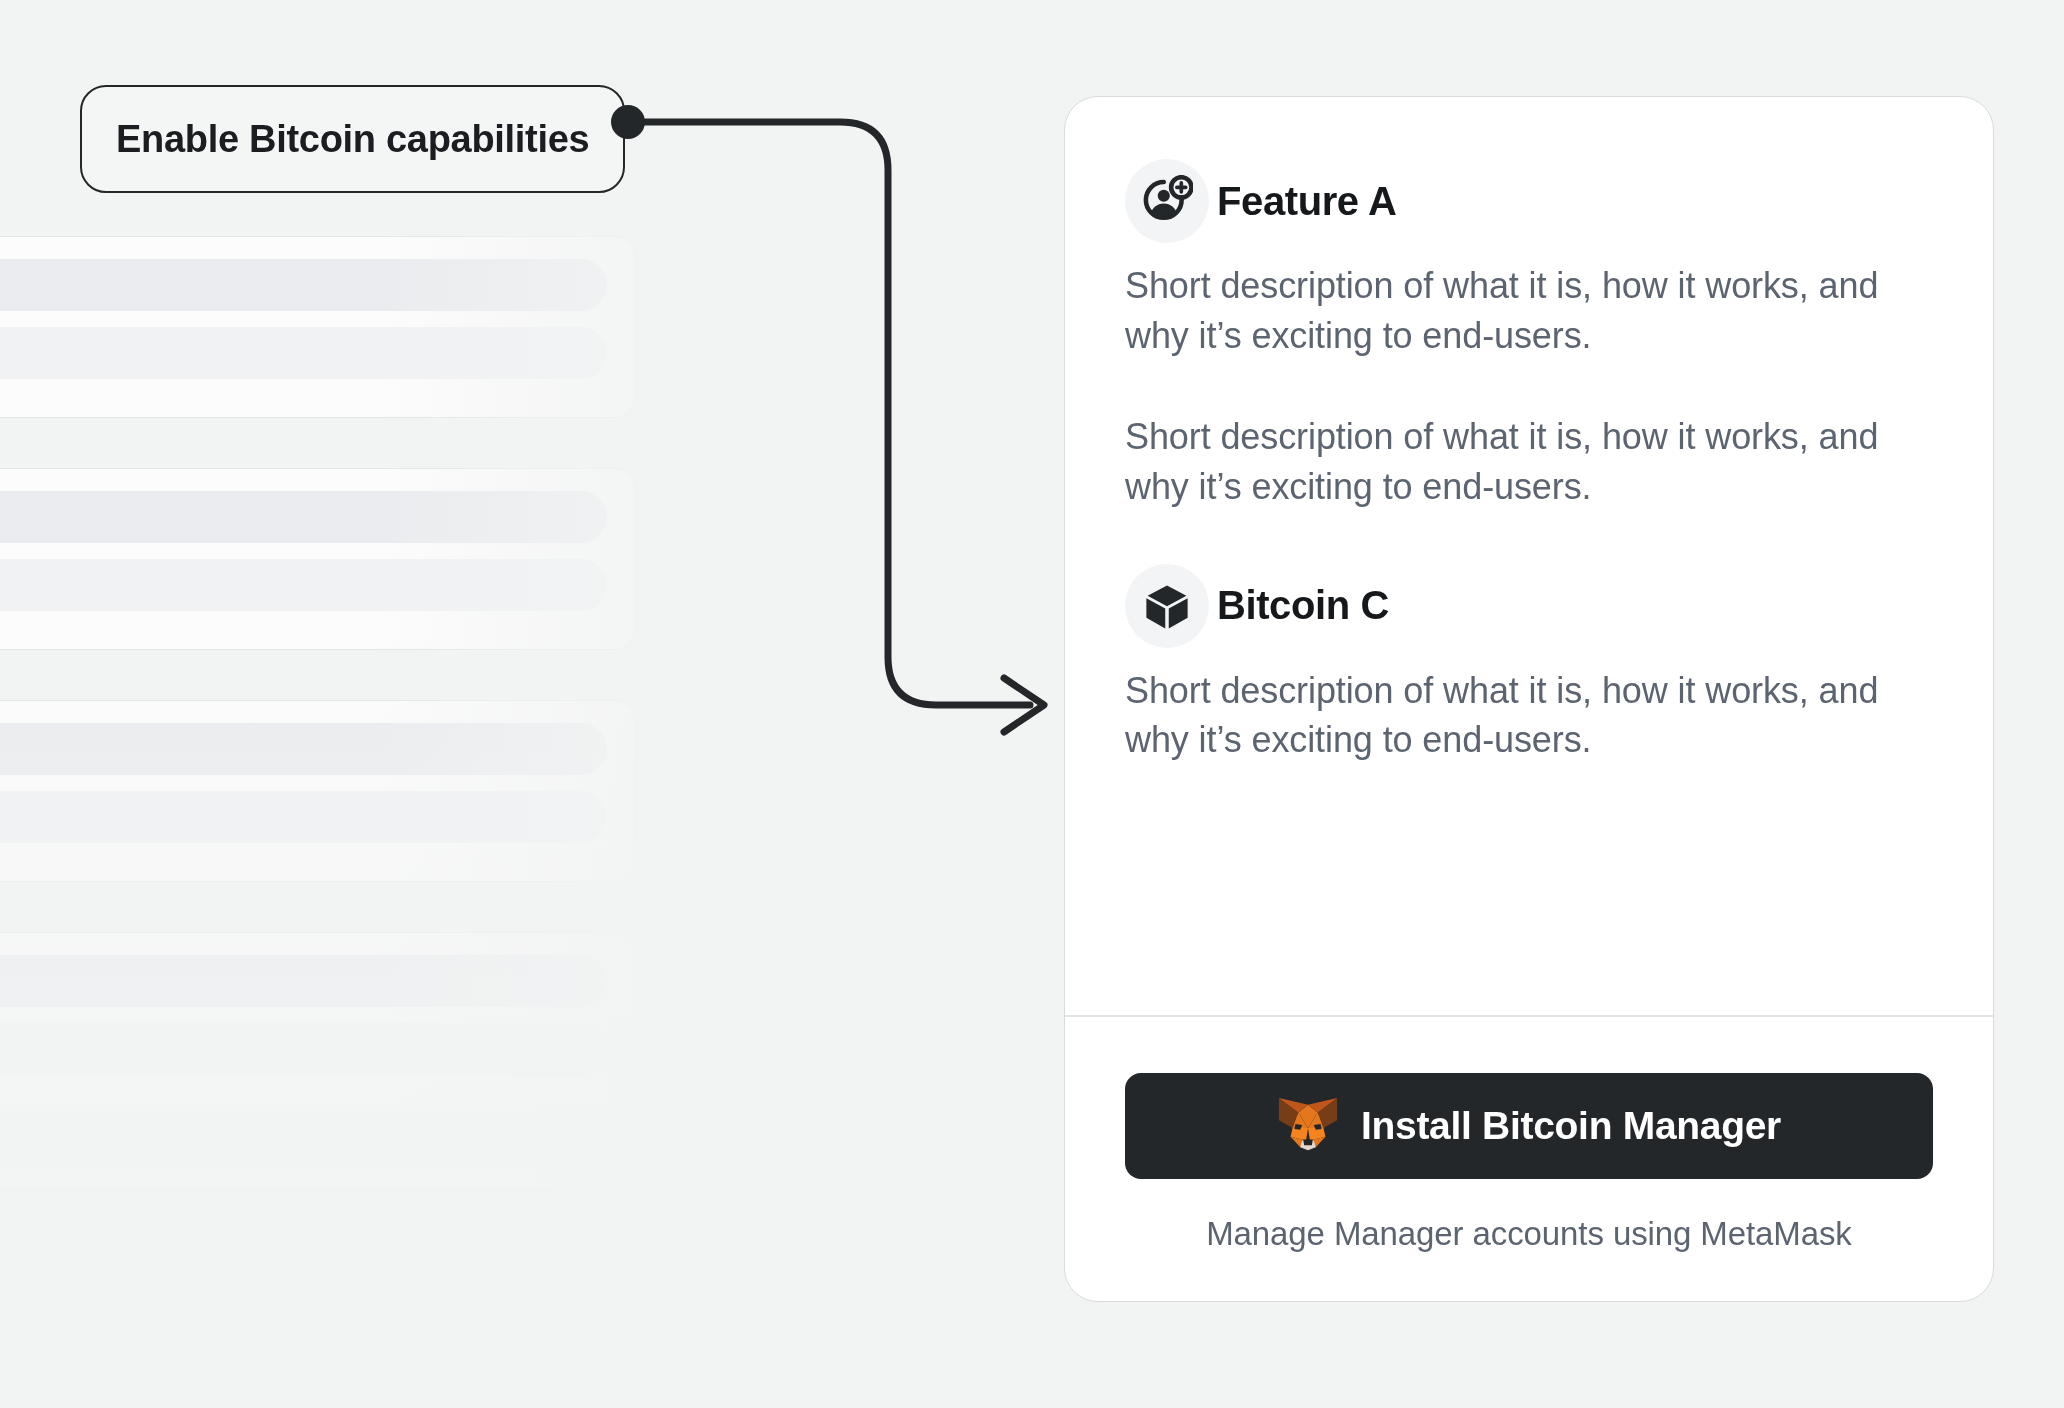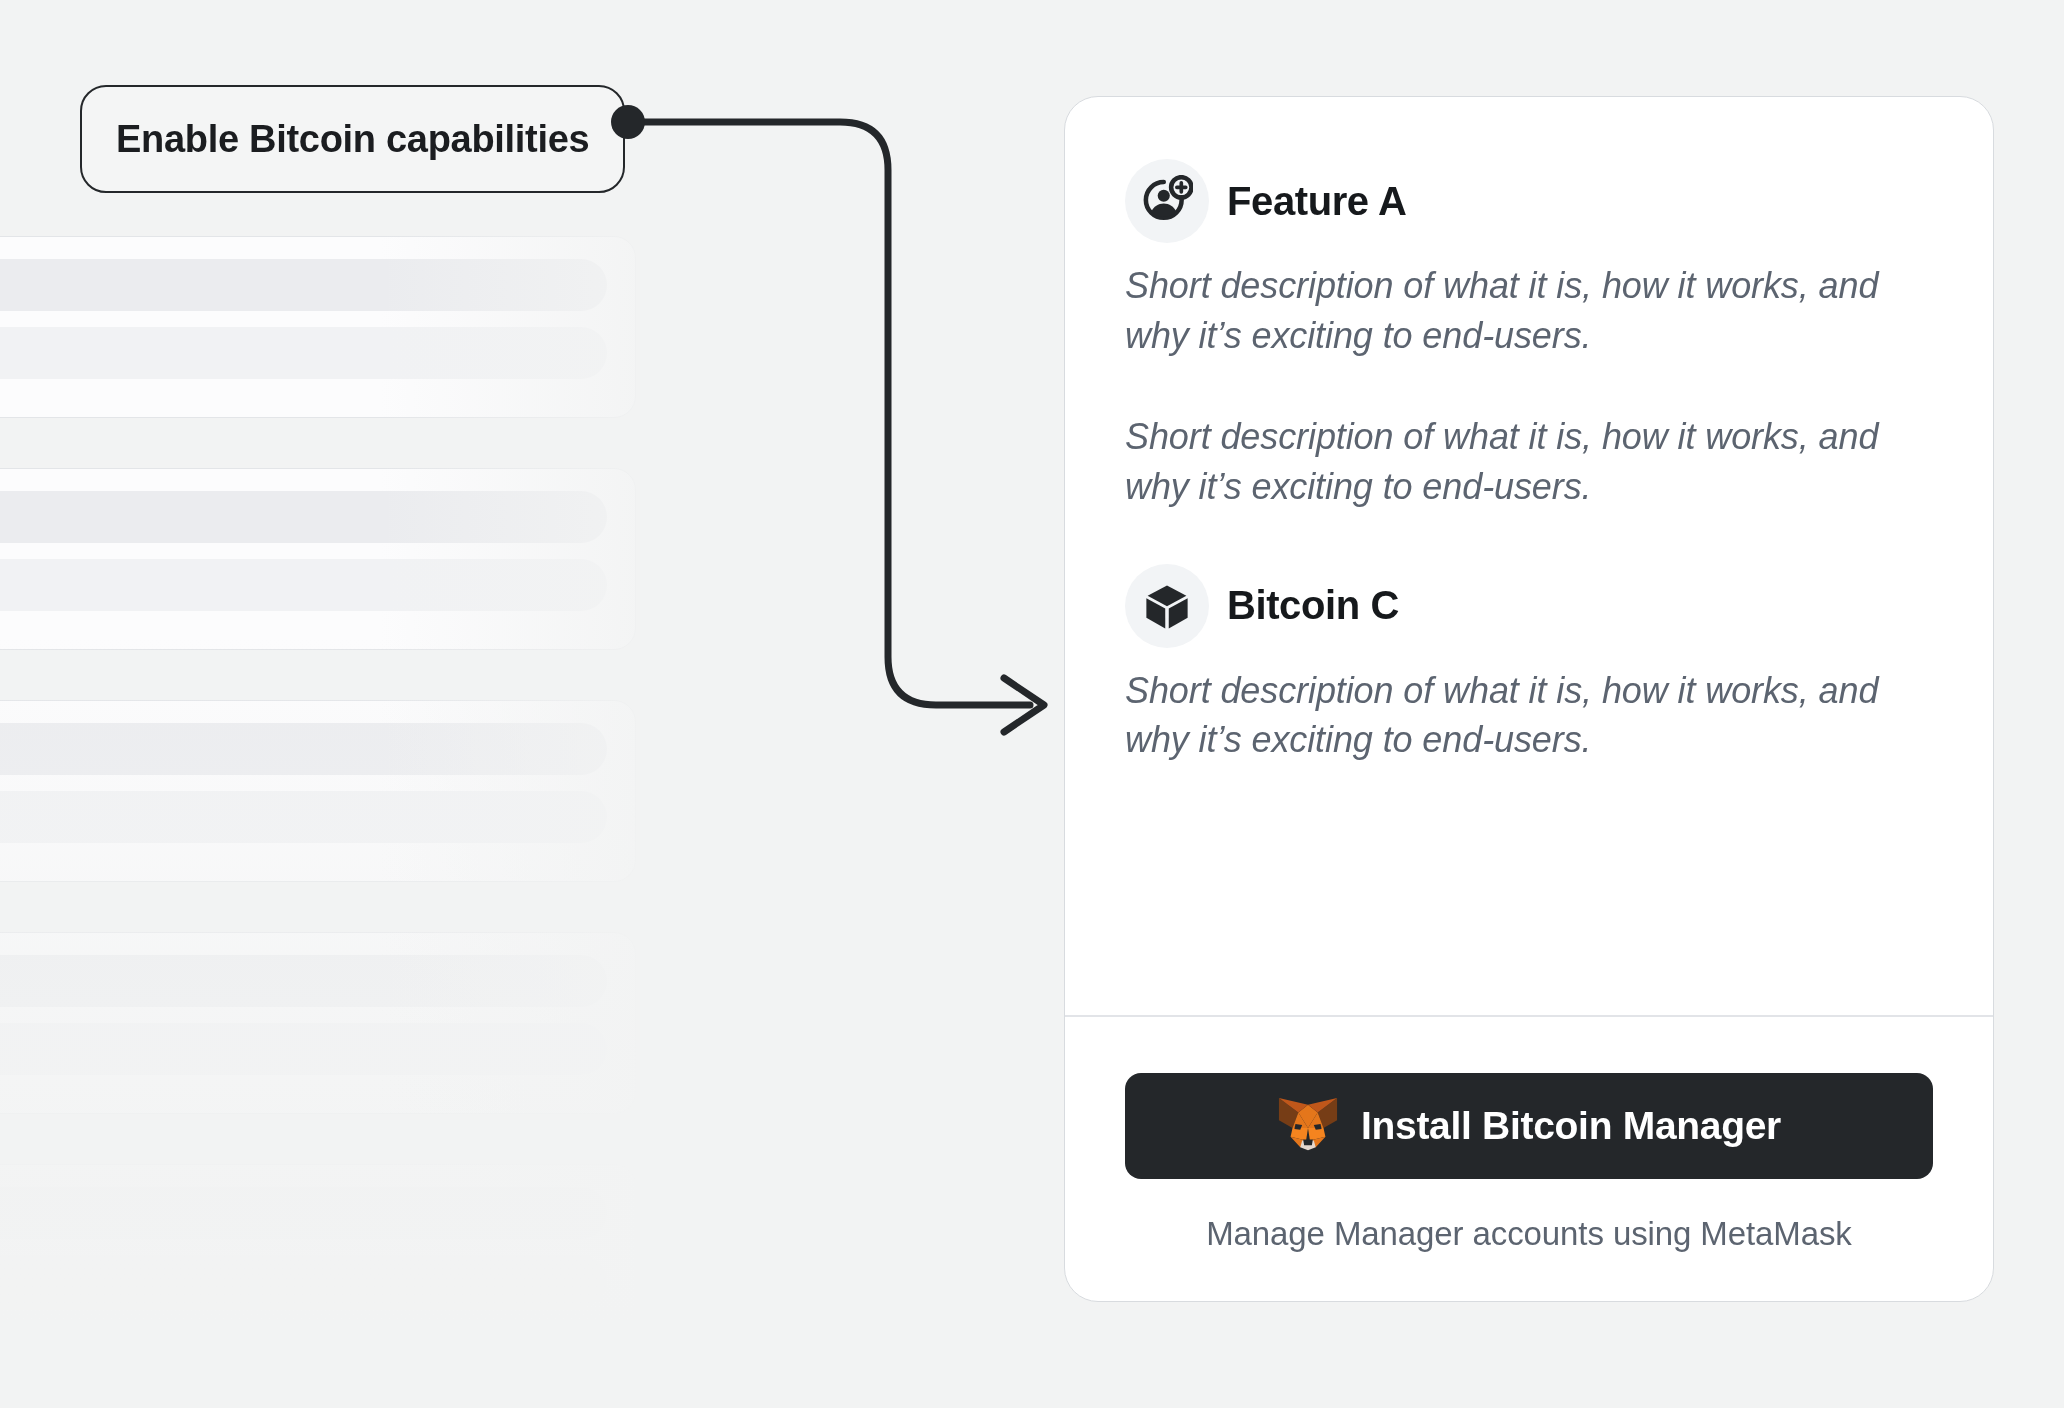--- a/index.html
+++ b/index.html
@@ -119,21 +119,21 @@
   }
   #feature-list {
     padding: 62px 60px 44px 60px;
     flex: 1;
   }
   .feature-item { margin-bottom: 52px; }
   .feature-item:last-child { margin-bottom: 0; }
   .feature-head {
     display: flex;
     align-items: center;
-    gap: 18px;
+    gap: 8px;
     margin-bottom: 18px;
   }
   .feature-icon-wrap {
     width: 84px;
     height: 84px;
     border-radius: 50%;
     background: #F2F4F6;
     display: flex;
     align-items: center;
     justify-content: center;
@@ -144,21 +144,20 @@
     font-weight: 700;
     color: #16191C;
     letter-spacing: -0.4px;
   }
   .feature-desc {
     font-size: 36px;
     line-height: 1.38;
     color: #5C6470;
     max-width: 790px;
     letter-spacing: -0.1px;
-    font-style: italic;
   }
 
   #card-divider {
     height: 1.6px;
     background: #E2E4E8;
     margin: 0;
   }
   #card-footer {
     padding: 56px 60px 48px 60px;
     text-align: center;

